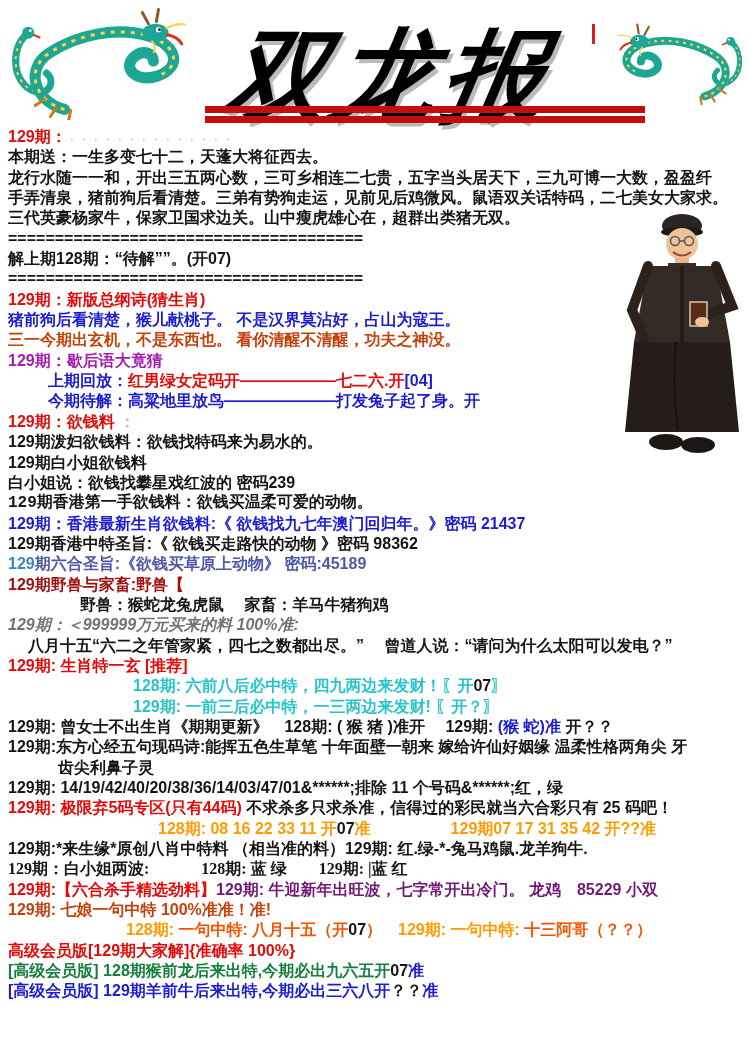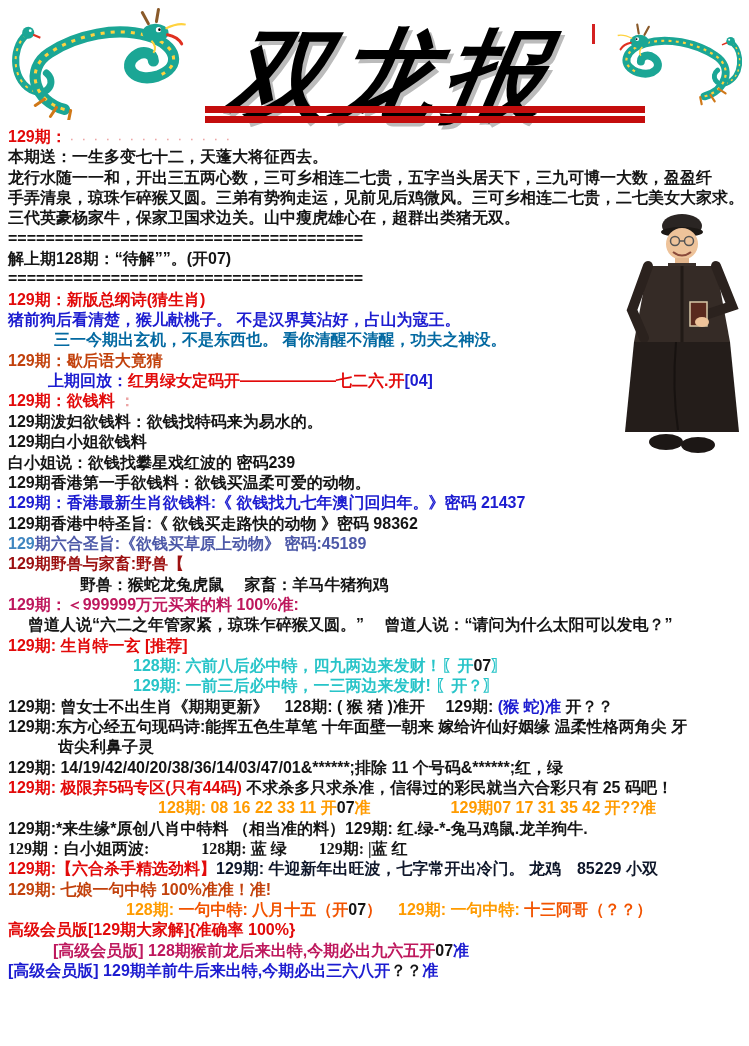--- a/index.html
+++ b/index.html
@@ -100,54 +100,55 @@
 
       <ellipse cx="48" cy="232" rx="17" ry="8" fill="#1c1715"></ellipse>
       <ellipse cx="80" cy="235" rx="17" ry="8" fill="#1c1715"></ellipse>
     </svg>
   </div>
 
   <div class="content">
       <div class="line"><span style="color: rgb(226, 10, 10);">129期：</span><span class="dotted" style="color: rgb(237, 164, 164);">．．．．．．．．．．．．．．</span></div>
       <div class="line"><span style="color: rgb(21, 21, 21);">本期送：一生多变七十二，天蓬大将征西去。</span></div>
       <div class="line"><span style="color: rgb(21, 21, 21);">龙行水随一一和，开出三五两心数，三可乡相连二七贵，五字当头居天下，三九可博一大数，盈盈纤</span></div>
-      <div class="line"><span style="color: rgb(21, 21, 21);">手弄清泉，琼珠乍碎猴又圆。三弟有势狗走运，见前见后鸡微风。三可乡相连二七贵，二七美女大家求。</span></div>
+      <div class="line"><span style="color: rgb(21, 21, 21);">手弄清泉，猪前狗后看清楚。三弟有势狗走运，见前见后鸡微风。鼠语双关话特码，二七美女大家求。</span></div>
       <div class="line"><span style="color: rgb(21, 21, 21);">三代英豪杨家牛，保家卫国求边关。山中瘦虎雄心在，超群出类猪无双。</span></div>
       <div class="line"><span style="color: rgb(21, 21, 21);">======================================</span></div>
       <div class="line"><span style="color: rgb(21, 21, 21);">解上期128期：“待解””。(开07)</span></div>
       <div class="line"><span style="color: rgb(21, 21, 21);">======================================</span></div>
       <div class="line"><span style="color: rgb(226, 10, 10);">129期：新版总纲诗(猜生肖)</span></div>
       <div class="line"><span style="color: rgb(28, 28, 208);">猪前狗后看清楚，猴儿献桃子。 不是汉界莫沾好，占山为寇王。</span></div>
-      <div class="line"><span style="color: #0369a1; margin-left: 46px;">三一今期出玄机，不是东西也。 看你清醒不清醒，功夫之神没。</span></div>
-      <div class="line"><span style="color: #c2410c;">129期：歇后语大竟猜</span></div>
+      <div class="line"><span style="color: #c2410c;">三一今期出玄机，不是东西也。 看你清醒不清醒，功夫之神没。</span></div>
+      <div class="line"><span style="color: #a21caf;">129期：歇后语大竟猜</span></div>
       <div class="line" style="padding-left: 40px;"><span style="color: rgb(28, 28, 208); text-align: center;">上期回放：</span><span style="color: rgb(226, 10, 10);">红男绿女定码开——————七二六.开</span><span style="color: rgb(28, 28, 208);">[04]</span></div>
+      <div class="line" style="padding-left: 40px;"><span style="color: rgb(28, 28, 208);">今期待解：高粱地里放鸟———————打发兔子起了身。开</span></div>
       <div class="line"><span style="color: rgb(226, 10, 10);">129期：欲钱料</span><span style="color: rgb(237, 164, 164);"> ：</span></div>
       <div class="line"><span style="color: rgb(21, 21, 21);">129期泼妇欲钱料：欲钱找特码来为易水的。</span></div>
       <div class="line"><span style="color: rgb(21, 21, 21);">129期白小姐欲钱料</span></div>
       <div class="line"><span style="color: rgb(21, 21, 21);">白小姐说：欲钱找攀星戏红波的 密码239</span></div>
-      <div class="line"><span style="color: rgb(21, 21, 21);">129期香港第一手欲钱料：欲钱买温柔可爱的动物。</span></div>
+      <div class="line"><span style="color: rgb(21, 21, 21); font-family: Liberation Mono, monospace;">129期香港第一手欲钱料：欲钱买温柔可爱的动物。</span></div>
       <div class="line"><span style="color: rgb(28, 28, 208);">129期：香港最新生肖欲钱料:《 欲钱找九七年澳门回归年。》密码 21437</span></div>
       <div class="line"><span style="color: rgb(21, 21, 21);">129期香港中特圣旨:《 欲钱买走路快的动物 》密码 98362</span></div>
       <div class="line"><span style="color: rgb(63, 134, 192);">129</span><span style="color: rgb(77, 89, 168);">期六合圣旨:《欲钱买草原上动物》 密码:</span><span style="color: rgb(77, 89, 168);">45189</span></div>
       <div class="line"><span style="color: rgb(156, 16, 16);">129期野兽与家畜:野兽【</span></div>
       <div class="line" style="padding-left: 72px;"><span style="color: rgb(21, 21, 21);">野兽：猴蛇龙兔虎鼠　 家畜：羊马牛猪狗鸡</span></div>
-      <div class="line"><span style="color: #be185d;">129期：＜999999万元买来的料 100%准:</span></div>
-      <div class="line" style="padding-left: 20px;"><span style="color: rgb(21, 21, 21);">曾道人说“六二之年管家紧，琼珠乍碎猴又圆。”　 曾道人说：“请问为什么太阳可以发电？”</span></div>
+      <div class="line"><span style="color: #737373; font-style: italic;">129期：＜999999万元买来的料 100%准:</span></div>
+      <div class="line" style="padding-left: 20px;"><span style="color: rgb(21, 21, 21);">八月十五“六二之年管家紧，四七之数都出尽。”　 曾道人说：“请问为什么太阳可以发电？”</span></div>
       <div class="line"><span style="color: rgb(226, 10, 10);">129期: 生肖特一玄 [推荐]</span></div>
       <div class="line" style="padding-left: 125px;"><span style="color: rgb(40, 196, 200);">128期: 六前八后必中特，四九两边来发财！〖开</span><span style="color: rgb(21, 21, 21);">07</span><span style="color: rgb(40, 196, 200);">〗</span></div>
       <div class="line" style="padding-left: 125px;"><span style="color: rgb(40, 196, 200);">129期: 一前三后必中特，一三两边来发财! 〖开？〗</span></div>
       <div class="line"><span style="color: rgb(21, 21, 21);">129期: 曾女士不出生肖《期期更新》　128期: ( 猴 猪 )准开　 129期: </span><span style="color: rgb(28, 28, 208);">(猴 蛇)准</span><span style="color: rgb(21, 21, 21);"> 开？？</span></div>
       <div class="line"><span style="color: rgb(21, 21, 21);">129期:东方心经五句现码诗:能挥五色生草笔 十年面壁一朝来 嫁给许仙好姻缘 温柔性格两角尖 牙</span></div>
       <div class="line" style="padding-left: 50px;"><span style="color: rgb(21, 21, 21);">齿尖利鼻子灵</span></div>
       <div class="line"><span style="color: rgb(21, 21, 21);">129期: 14/19/42/40/20/38/36/14/03/47/01&amp;******;排除 11 个号码&amp;******;红，绿</span></div>
       <div class="line"><span style="color: rgb(226, 10, 10);">129期: 极限弃5码专区(只有44码) </span><span style="color: rgb(21, 21, 21);">不求杀多只求杀准，信得过的彩民就当六合彩只有 25 码吧！</span></div>
       <div class="line" style="padding-left: 150px;"><span style="color: rgb(255, 155, 0);">128期: 08 16 22 33 11 开</span><span style="color: rgb(21, 21, 21);">07</span><span style="color: rgb(255, 155, 0);">准</span><span style="color: rgb(255, 155, 0);">　　　　　129期07 17 31 35 42 开??准</span></div>
       <div class="line"><span style="color: rgb(21, 21, 21);">129期:*来生缘*原创八肖中特料 （相当准的料）129期: 红.绿-*-兔马鸡鼠.龙羊狗牛.</span></div>
       <div class="line"><span style="color: rgb(21, 21, 21); font-family: Liberation Serif, serif;">129期：白小姐两波:　　　 128期: 蓝 绿　　129期: |蓝 红</span></div>
-      <div class="line"><span style="color: rgb(226, 10, 10);">129期:【六合杀手精选劲料】</span><span style="color: #0f172a;">129期: 牛迎新年出旺波，七字常开出冷门。 龙鸡　85229 小双</span></div>
+      <div class="line"><span style="color: rgb(226, 10, 10);">129期:【六合杀手精选劲料】</span><span style="color: #701a75;">129期: 牛迎新年出旺波，七字常开出冷门。 龙鸡　85229 小双</span></div>
       <div class="line"><span style="color: #c2410c;">129期: 七娘一句中特 100%准准！准!</span></div>
       <div class="line" style="padding-left: 118px;"><span style="color: rgb(255, 155, 0);">128期: </span><span style="color: rgb(242, 84, 0);">一句中特: 八月十五（开</span><span style="color: rgb(21, 21, 21);">07</span><span style="color: rgb(242, 84, 0);">）</span><span style="color: rgb(255, 155, 0);">　</span><span style="color: rgb(255, 155, 0);">129期: 一句中特: </span><span style="color: rgb(242, 84, 0);">十三阿哥（？？）</span></div>
       <div class="line"><span style="color: rgb(226, 10, 10);">高级会员版[129期大家解]{准确率 100%}</span></div>
-      <div class="line"><span style="color: #be185d; margin-left: 45px;">[高级会员版] 128期猴前龙后来出特,今期必出九六五开</span><span style="color: rgb(21, 21, 21);">07</span><span style="color: rgb(28, 28, 208);">准</span></div>
+      <div class="line"><span style="color: #15803d;">[高级会员版] 128期猴前龙后来出特,今期必出九六五开</span><span style="color: rgb(21, 21, 21);">07</span><span style="color: rgb(28, 28, 208);">准</span></div>
       <div class="line"><span style="color: rgb(28, 28, 208);">[高级会员版] 129期羊前牛后来出特,今期必出三六八开</span><span style="color: rgb(21, 21, 21);">？？</span><span style="color: rgb(28, 28, 208);">准</span></div>
     </div>
 
 </div>
 
 </body></html>

